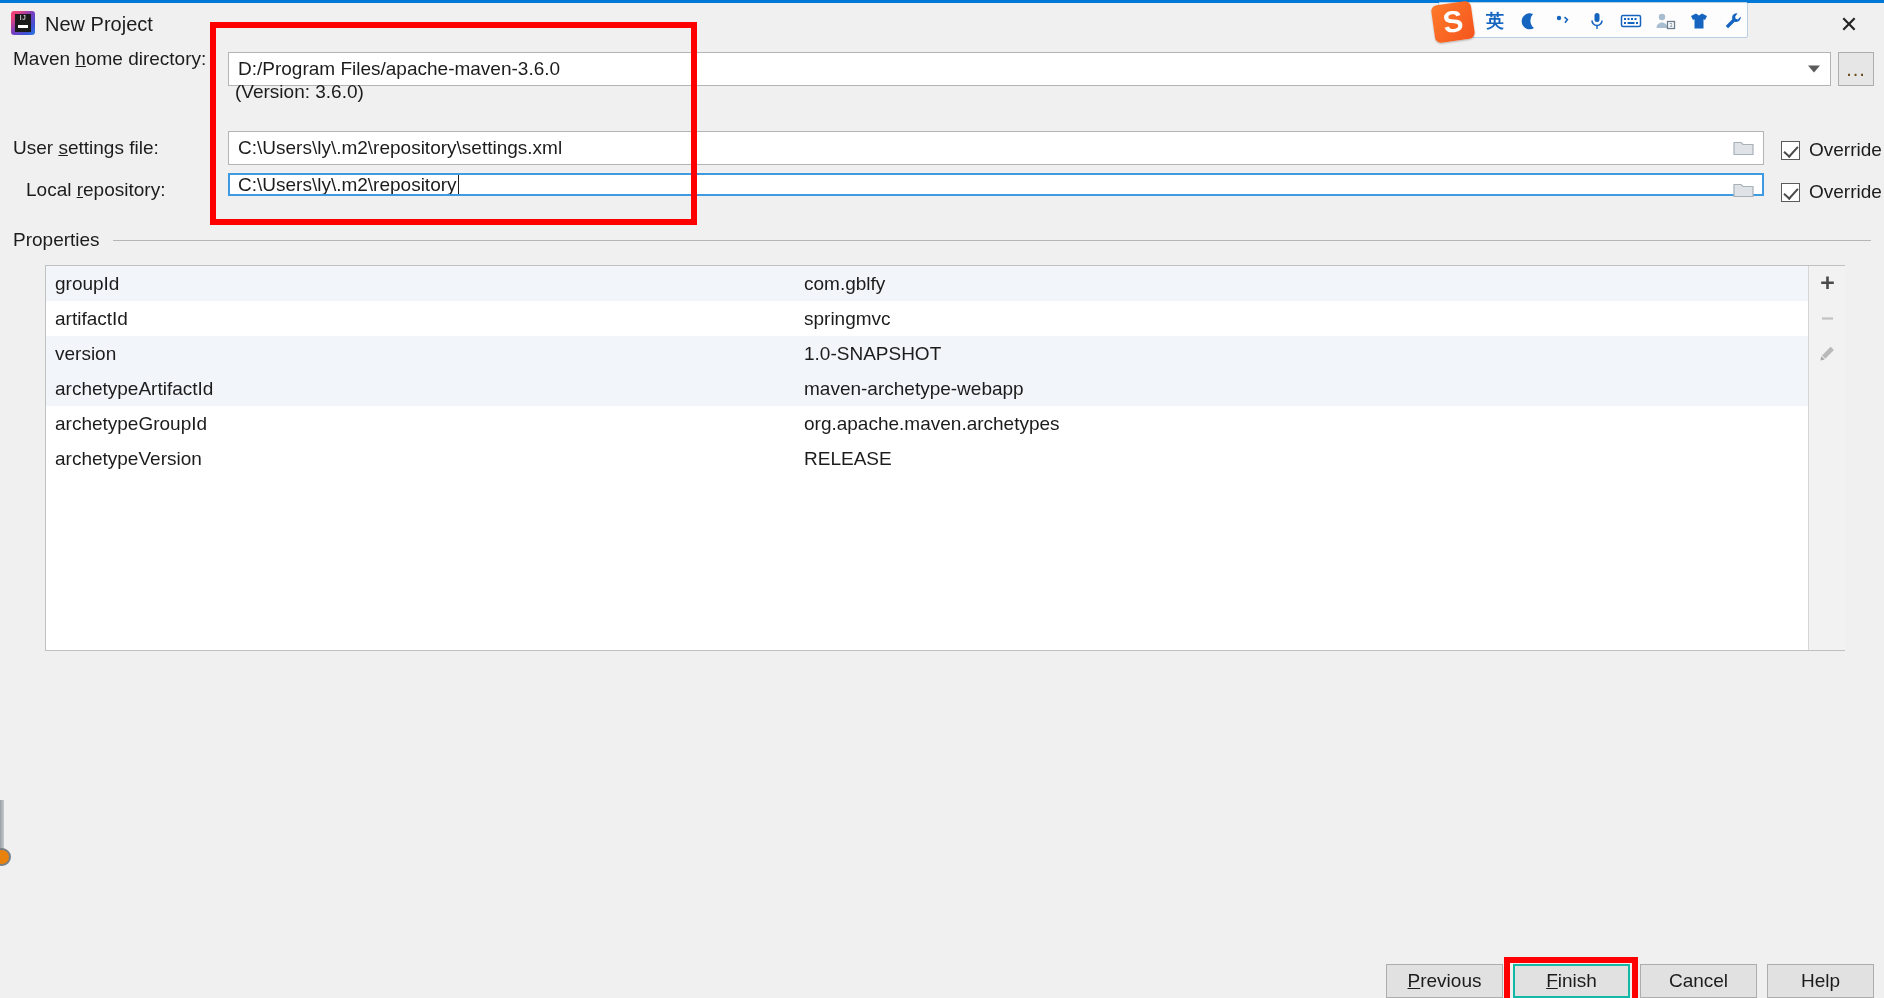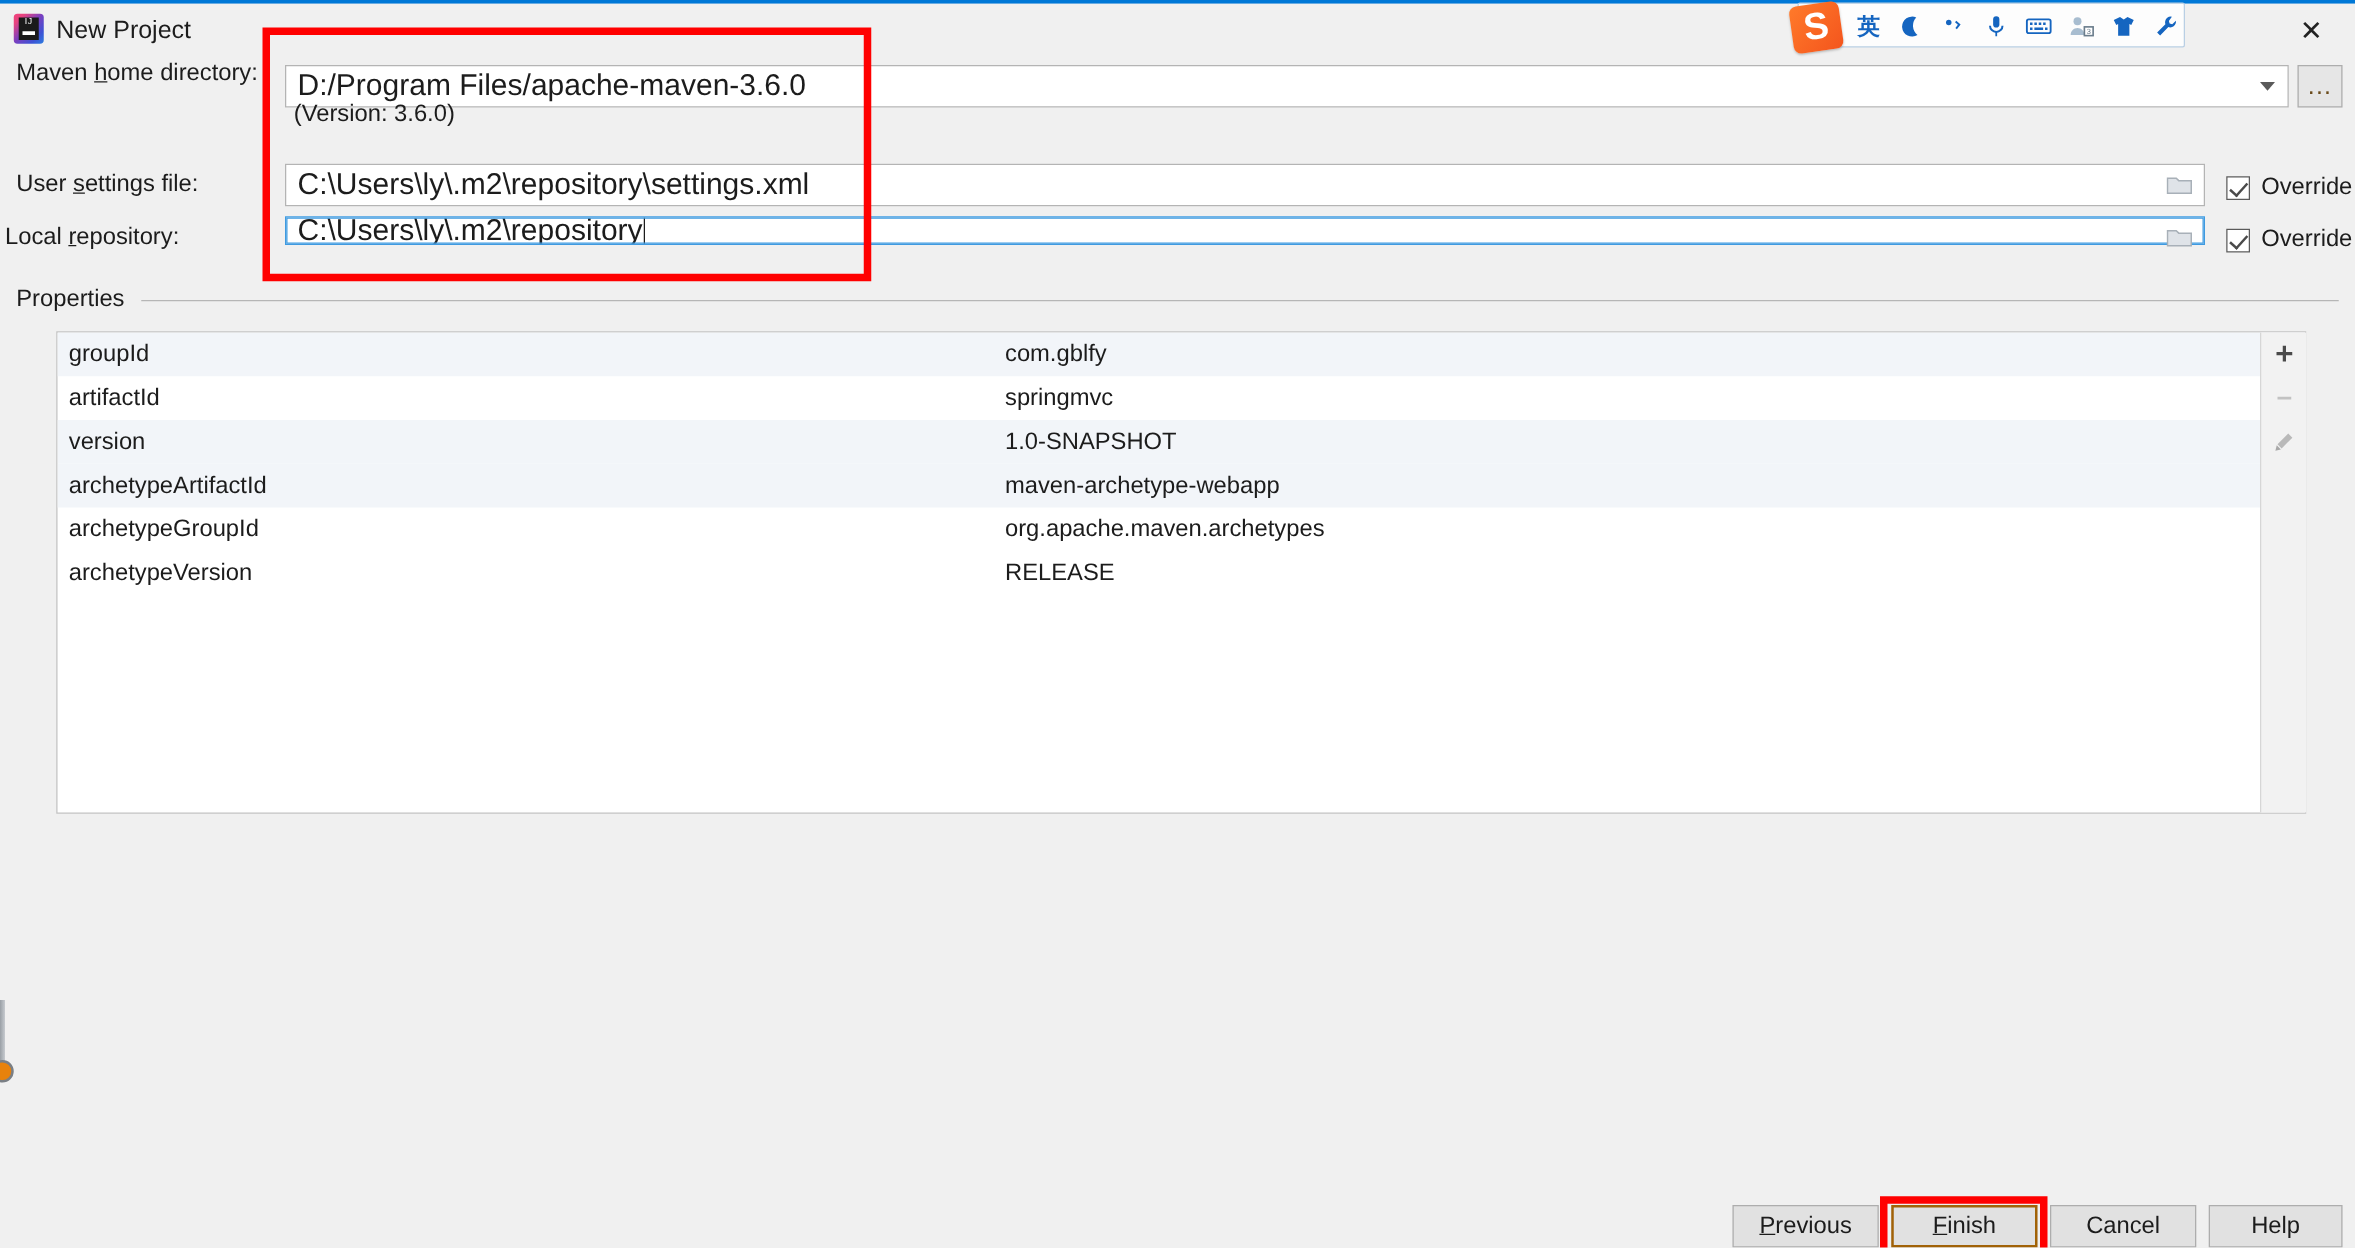--- a/index.html
+++ b/index.html
@@ -107,21 +107,21 @@
     font-size: 19px; color: #1c1c1c;
     white-space: nowrap;
   }
   .flabel u { text-decoration: underline; }
 
   
   .txtfield {
     position: absolute;
     background: #ffffff;
     border: 1px solid #b4b4b4;
-    font-size: 24px; color: #1c1c1c;
+    font-size: 19px; color: #1c1c1c;
     padding: 0 9px;
     display: flex; align-items: center;
     white-space: nowrap; overflow: hidden;
   }
   .txtfield.focused {
     border: 1px solid #3f9ae0;
     outline: 1px solid #3f9ae0;
     outline-offset: -2px;
   }
   .caret {
@@ -229,21 +229,21 @@
     height: 34px;
     background: #e1e1e1;
     border: 1px solid #adadad;
     font-size: 19px; color: #1c1c1c;
     display: flex; align-items: center; justify-content: center;
     cursor: pointer;
     white-space: nowrap;
   }
   .btn u { text-decoration: underline; }
   .btn.focused {
-    border: 2px solid #a16207;
+    border: 2px solid #14b8a6;
   }
 
   
   .annot {
     position: absolute;
     border: 6px solid #ff0000;
     pointer-events: none;
   }
 
   
@@ -355,21 +355,21 @@
   <div class="folder-btn" style="left:1726px; top:131px;">
     <svg width="22" height="18" viewBox="0 0 22 18">
       <path d="M1 3.5h7l2 2h10v10H1z" fill="#dfe3e8" stroke="#a8b0b8" stroke-width="1.2"></path>
     </svg>
   </div>
   <div class="chk-row" style="left:1781px; top:139px;">
     <span class="chk"></span>
     <span>Override</span>
   </div>
 
-  <div class="flabel" style="left:4px; top:179px;text-align:center;">
+  <div class="flabel" style="left:26px; top:179px;text-align:center;">
     <span>Local </span><u>r</u><span>epository:</span>
   </div>
   <div class="txtfield focused" style="left:228px; top:173px; width:1536px; height:23px;">
     <span>C:\Users\ly\.m2\repository</span>
     <span class="caret"></span>
   </div>
   <div class="folder-btn" style="left:1726px; top:173px;">
     <svg width="22" height="18" viewBox="0 0 22 18">
       <path d="M1 3.5h7l2 2h10v10H1z" fill="#dfe3e8" stroke="#a8b0b8" stroke-width="1.2"></path>
     </svg>

